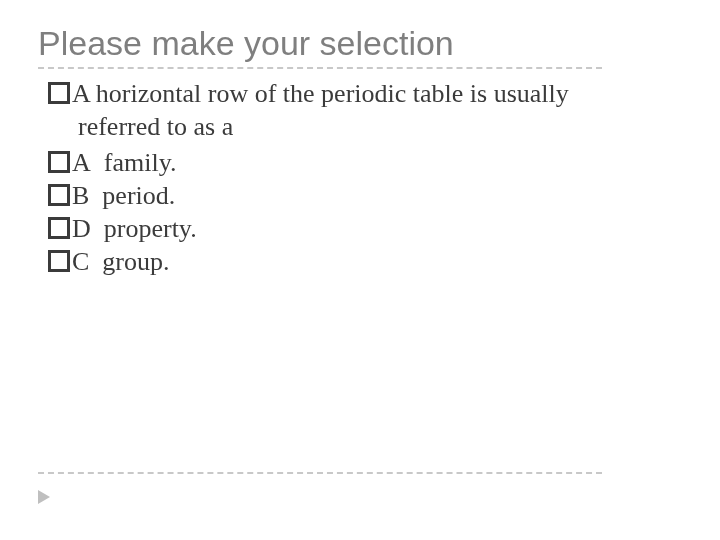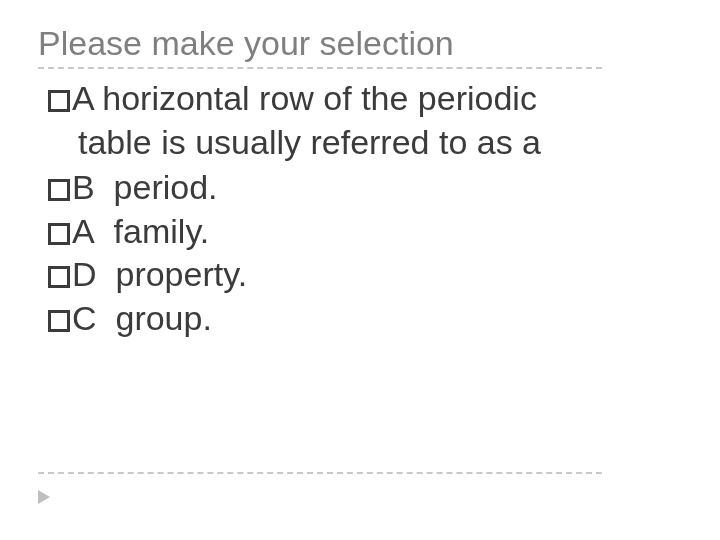--- a/index.html
+++ b/index.html
@@ -25,24 +25,25 @@
     color: #7f7f7f;
     font-weight: 400;
     margin: 0 0 4px 0;
   }
   .hr {
     border: none;
     border-top: 2px dashed #c8c8c8;
     margin: 2px 0 8px 0;
   }
   .body {
-    font-size: 34px;
+    font-size: 26px;
     line-height: 1.28;
     color: #3b3b3b;
     padding-left: 10px;
+    font-family: Liberation Serif, serif;
   }
   .question {
     margin: 0 0 2px 0;
     text-indent: -30px;
     padding-left: 30px;
   }
   .opt {
     margin: 0;
   }
   .box {
@@ -82,29 +83,29 @@
             <rect x="1.5" y="1.5" width="19" height="19" fill="none" stroke="#3b3b3b" stroke-width="3"></rect>
           </svg>
       </span><span>A horizontal row of the periodic table is usually referred to as a</span>
     </p>
 
     <p class="opt">
       <span class="box">
         <svg width="22" height="22">
             <rect x="1.5" y="1.5" width="19" height="19" fill="none" stroke="#3b3b3b" stroke-width="3"></rect>
           </svg>
-      </span><span>B</span>&nbsp;&nbsp;<span>period.</span>
+      </span><span>A</span>&nbsp;&nbsp;<span>family.</span>
     </p>
 
     <p class="opt">
       <span class="box">
         <svg width="22" height="22">
             <rect x="1.5" y="1.5" width="19" height="19" fill="none" stroke="#3b3b3b" stroke-width="3"></rect>
           </svg>
-      </span><span>A</span>&nbsp;&nbsp;<span>family.</span>
+      </span><span>B</span>&nbsp;&nbsp;<span>period.</span>
     </p>
 
     <p class="opt">
       <span class="box">
         <svg width="22" height="22">
             <rect x="1.5" y="1.5" width="19" height="19" fill="none" stroke="#3b3b3b" stroke-width="3"></rect>
           </svg>
       </span><span>D</span>&nbsp;&nbsp;<span>property.</span>
     </p>
 

